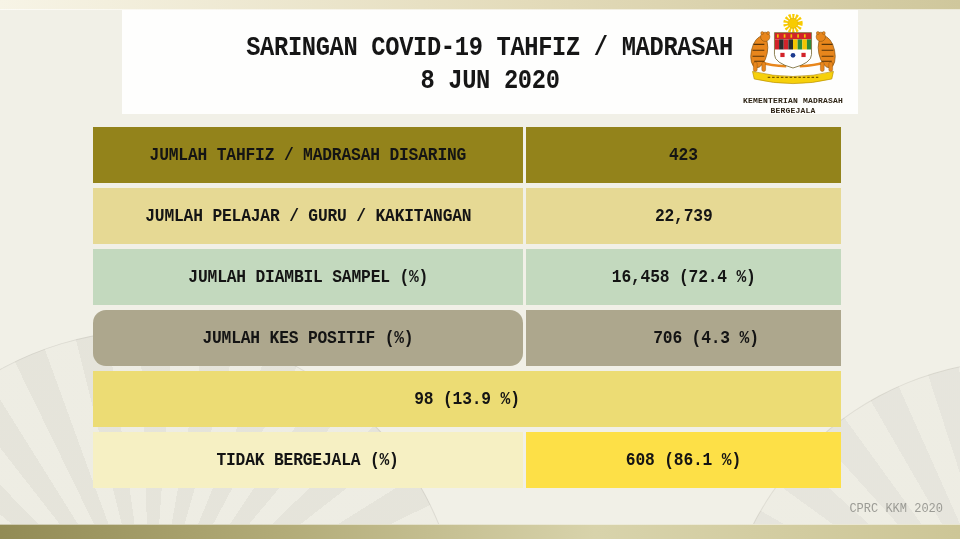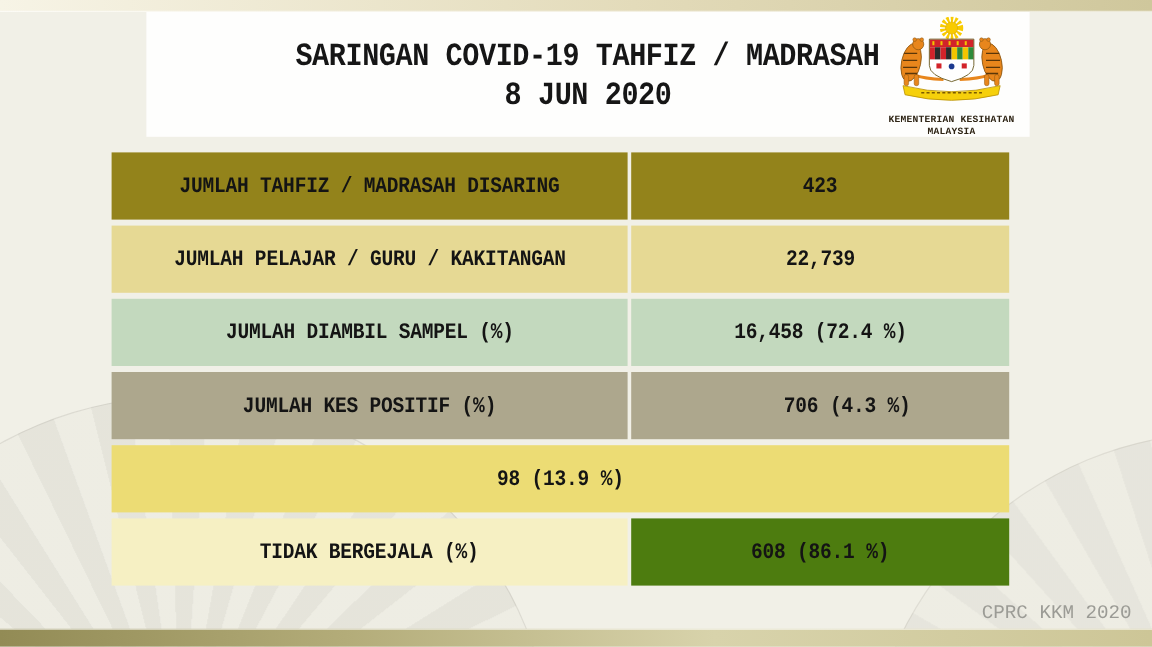--- a/index.html
+++ b/index.html
@@ -52,21 +52,21 @@
   }
   #data-table{position:absolute;left:93px;top:127px;width:748px;z-index:3;}
   .row{display:flex;height:56px;margin-bottom:5px;}
   .cell{display:flex;align-items:center;justify-content:center;color:#141414;font-weight:bold;}
   .cell.label{width:430px;margin-right:3px;}
   .cell.value{flex:1;}
   .cond{display:inline-block;transform:scaleX(0.88);transform-origin:center;
     font-size:18.5px;letter-spacing:-0.2px;white-space:nowrap;}
   #footer-credit{
     position:absolute;right:17px;top:502px;z-index:3;
-    font-size:16px;color:#9b9b95;
+    font-size:12px;color:#9b9b95;
   }
 </style>
 </head>
 <body>
 
 <div id="slide">
 
   <div class="fan" id="fan-left"></div>
   <div class="fan" id="fan-right"></div>
 
@@ -135,22 +135,22 @@
           <rect x="55" y="46" width="5" height="5" fill="#d2232a"></rect>
           <circle cx="70" cy="49" r="2.8" fill="#1d3a8f"></circle>
           <rect x="80" y="46" width="5" height="5" fill="#d2232a"></rect>
         </g>
         <path d="M48 22 h44 v26 q0 10 -22 16 q-22 -6 -22 -16 z" fill="none" stroke="#6a5a20" stroke-width="0.9"></path>
 
         <path d="M22 68 Q70 80 118 68 L116 77 Q70 88 24 77 Z" fill="#f6d00b" stroke="#b98f00" stroke-width="0.8"></path>
         <path d="M40 75 h60" stroke="#7a5a00" stroke-width="1.4" stroke-dasharray="3 2.2"></path>
       </svg>
       <div id="logo-caption">
-        <div>KEMENTERIAN KESIHATAN</div>
-        <div>MALAYSIA</div>
+        <div>KEMENTERIAN MADRASAH</div>
+        <div>BERGEJALA</div>
       </div>
     </div>
   </div>
 
   <div id="data-table">
     <div class="row">
       <div class="cell label" style="background: rgb(147, 131, 27);">
           <span class="cond">JUMLAH TAHFIZ / MADRASAH DISARING</span>
         </div>
       <div class="cell value" style="background: rgb(147, 131, 27);">
@@ -167,37 +167,37 @@
     </div>
     <div class="row">
       <div class="cell label" style="background: rgb(195, 217, 190);">
           <span class="cond">JUMLAH DIAMBIL SAMPEL (%)</span>
         </div>
       <div class="cell value" style="background: rgb(195, 217, 190);">
           <span class="cond">16,458 (72.4 %)</span>
         </div>
     </div>
     <div class="row">
-      <div class="cell label" style="background: rgb(173, 167, 141);">
+      <div class="cell label" style="background: rgb(173, 167, 141); border-radius: 13px;">
           <span class="cond">JUMLAH KES POSITIF (%)</span>
         </div>
       <div class="cell value" style="background: rgb(173, 167, 141); padding-left: 44px;">
           <span class="cond">706 (4.3 %)</span>
         </div>
     </div>
     <div class="row">
       <div class="cell value" style="background: rgb(236, 220, 116);">
           <span class="cond">98 (13.9 %)</span>
         </div>
     </div>
     <div class="row">
       <div class="cell label" style="background: rgb(246, 240, 195);">
           <span class="cond">TIDAK BERGEJALA (%)</span>
         </div>
-      <div class="cell value" style="background: #4d7c0f; align-items: center;">
+      <div class="cell value" style="background: #fde047; align-items: center;">
           <span class="cond">608 (86.1 %)</span>
         </div>
     </div>
   </div>
 
   <div id="footer-credit">CPRC KKM 2020</div>
 
 </div>
 
 </body></html>

